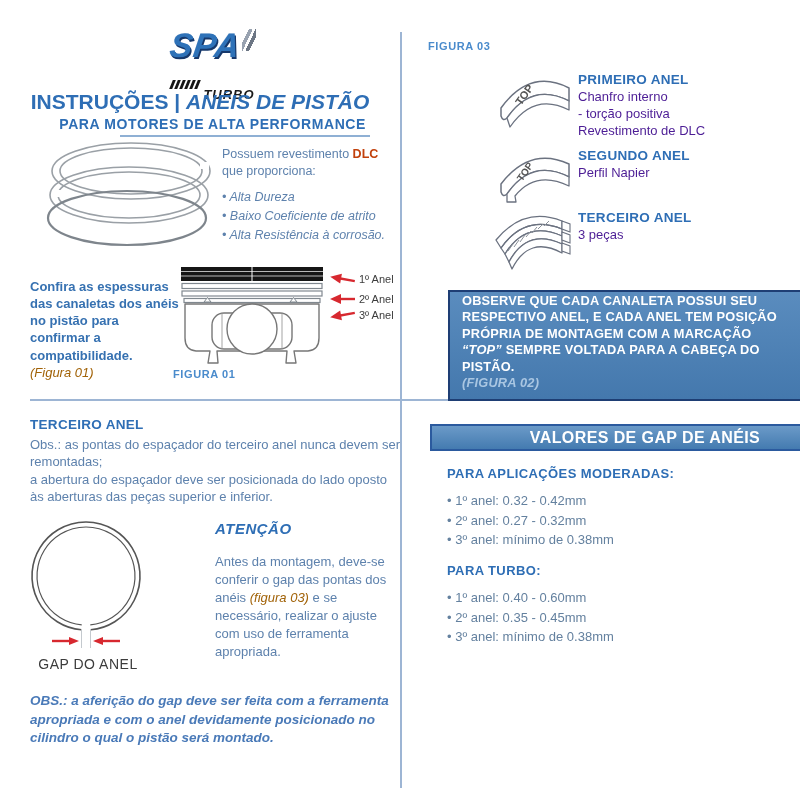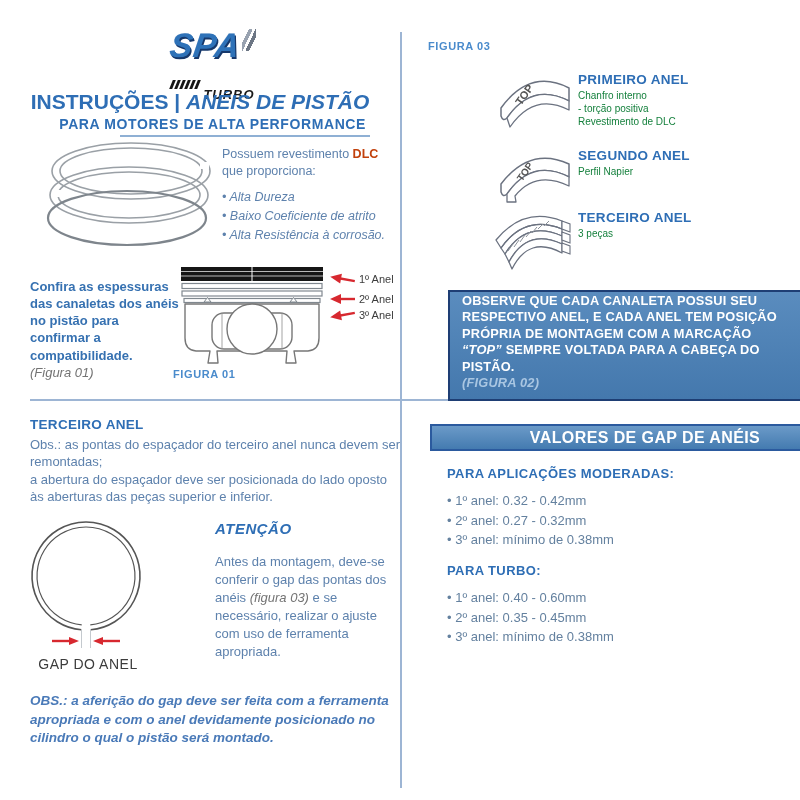--- a/index.html
+++ b/index.html
@@ -32,21 +32,21 @@
 
   
   .intro-text{left:222px;top:146px;width:168px;font-size:12.5px;line-height:1.32;}
   .intro-text b{color:#c2410c;margin-top:31px;}
   .intro-bullets{margin-top:9px;font-style:italic;line-height:1.5;}
   .intro-bullets div::before{content:"• ";}
 
   
   .confira{left:30px;top:278px;width:150px;font-size:13px;font-weight:700;
     color:#3671b1;line-height:1.32;}
-  .fig-ref{font-style:italic;font-weight:400;color:#737373;}
+  .fig-ref{font-style:italic;font-weight:400;color:#a16207;}
 
   
   .piston-svg{left:172px;top:266px;}
   .anel-row{display:flex;align-items:center;gap:3px;}
   .anel-label{font-size:11px;color:#3c3c3c;white-space:nowrap;}
   .figura01-label{left:173px;top:368px;font-size:11px;font-weight:700;color:#4a8bcc;letter-spacing:0.6px;}
 
   
   .terceiro-h{left:30px;top:417px;font-size:13.5px;font-weight:800;color:#2e6eb5;letter-spacing:0.3px;}
   .terceiro-p{left:30px;top:436px;width:372px;font-size:13px;line-height:1.33;}
@@ -61,21 +61,21 @@
     color:#2e6eb5;letter-spacing:0.5px;}
   .atencao-p{left:215px;top:553px;width:188px;font-size:13px;line-height:1.38;}
 
   
   .obs-bottom{left:30px;top:692px;width:380px;font-size:13.5px;font-weight:700;
     font-style:italic;color:#4a7ab8;line-height:1.38;}
 
   
   .figura02-label{left:428px;top:40px;font-size:11px;font-weight:700;color:#4a8bcc;letter-spacing:0.6px;}
   .ring-item-name{font-size:13.5px;font-weight:800;color:#2e6eb5;letter-spacing:0.3px;}
-  .ring-item-lines{font-size:10px;line-height:1.3;margin-top:2px;color:#15803d;}
+  .ring-item-lines{font-size:13px;line-height:1.3;margin-top:2px;color:#4c1d95;}
 
   .observe-box{left:448px;top:290px;width:360px;box-sizing:border-box;
     background:linear-gradient(180deg,#5a8cbe 0%,#4478ad 100%);
     border:2px solid #1e3e74;padding:1px 12px 8px 12px;
     color:#ffffff;font-size:12.8px;font-weight:700;line-height:1.28;letter-spacing:0.2px;}
   .observe-top{font-style:italic;}
   .observe-fig{color:#a9c6e2;font-style:italic;font-weight:600;}
 
   .gap-banner{left:430px;top:424px;width:430px;height:27px;box-sizing:border-box;
     background:linear-gradient(180deg,#6b9ac8 0%,#447bb0 100%);

